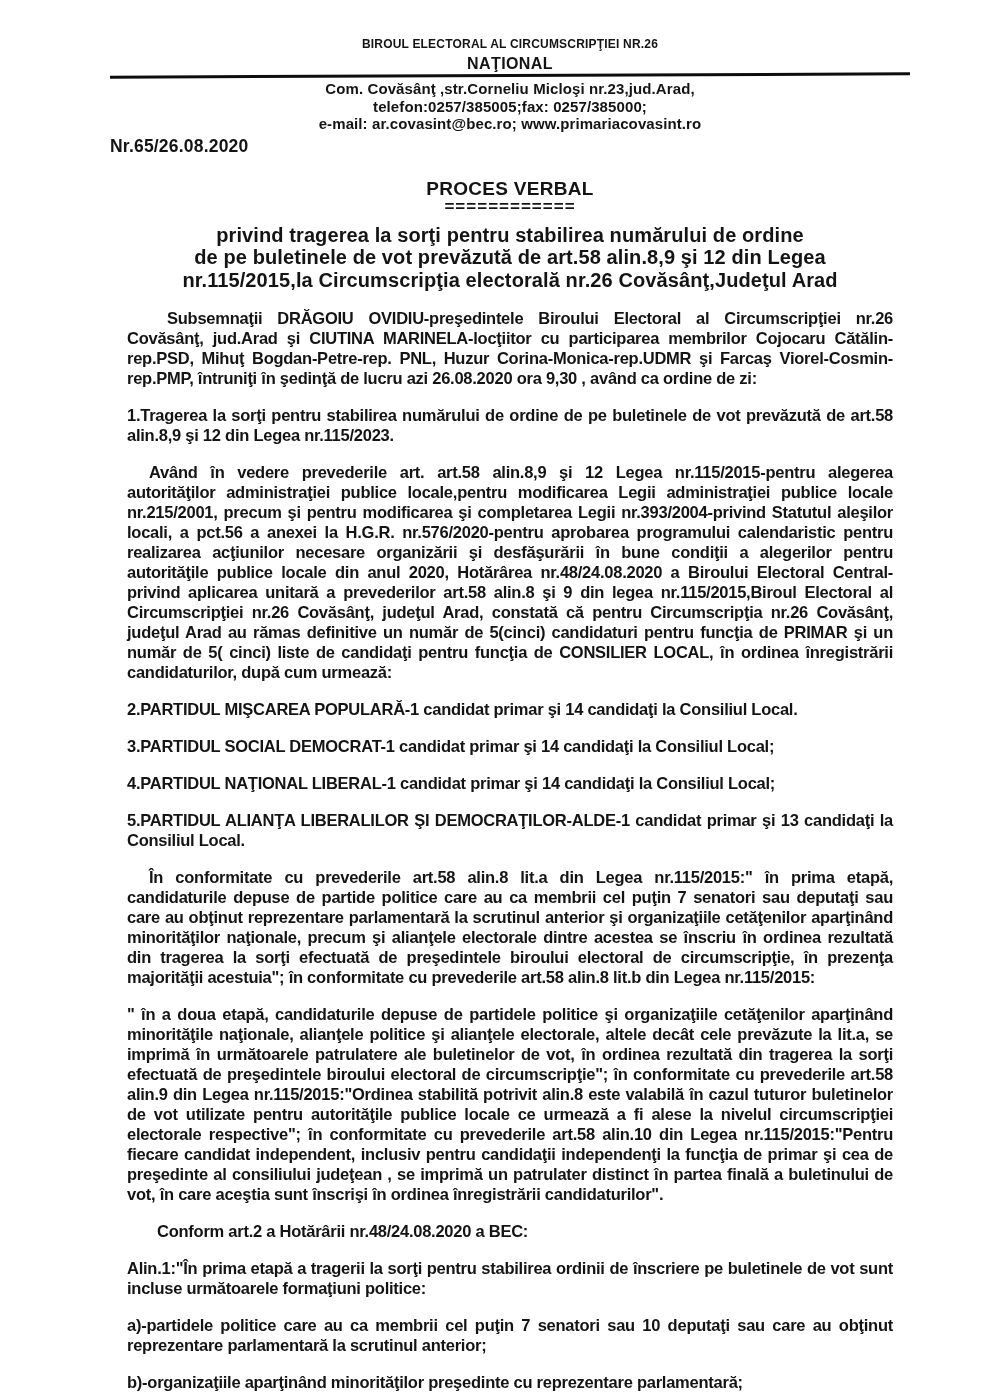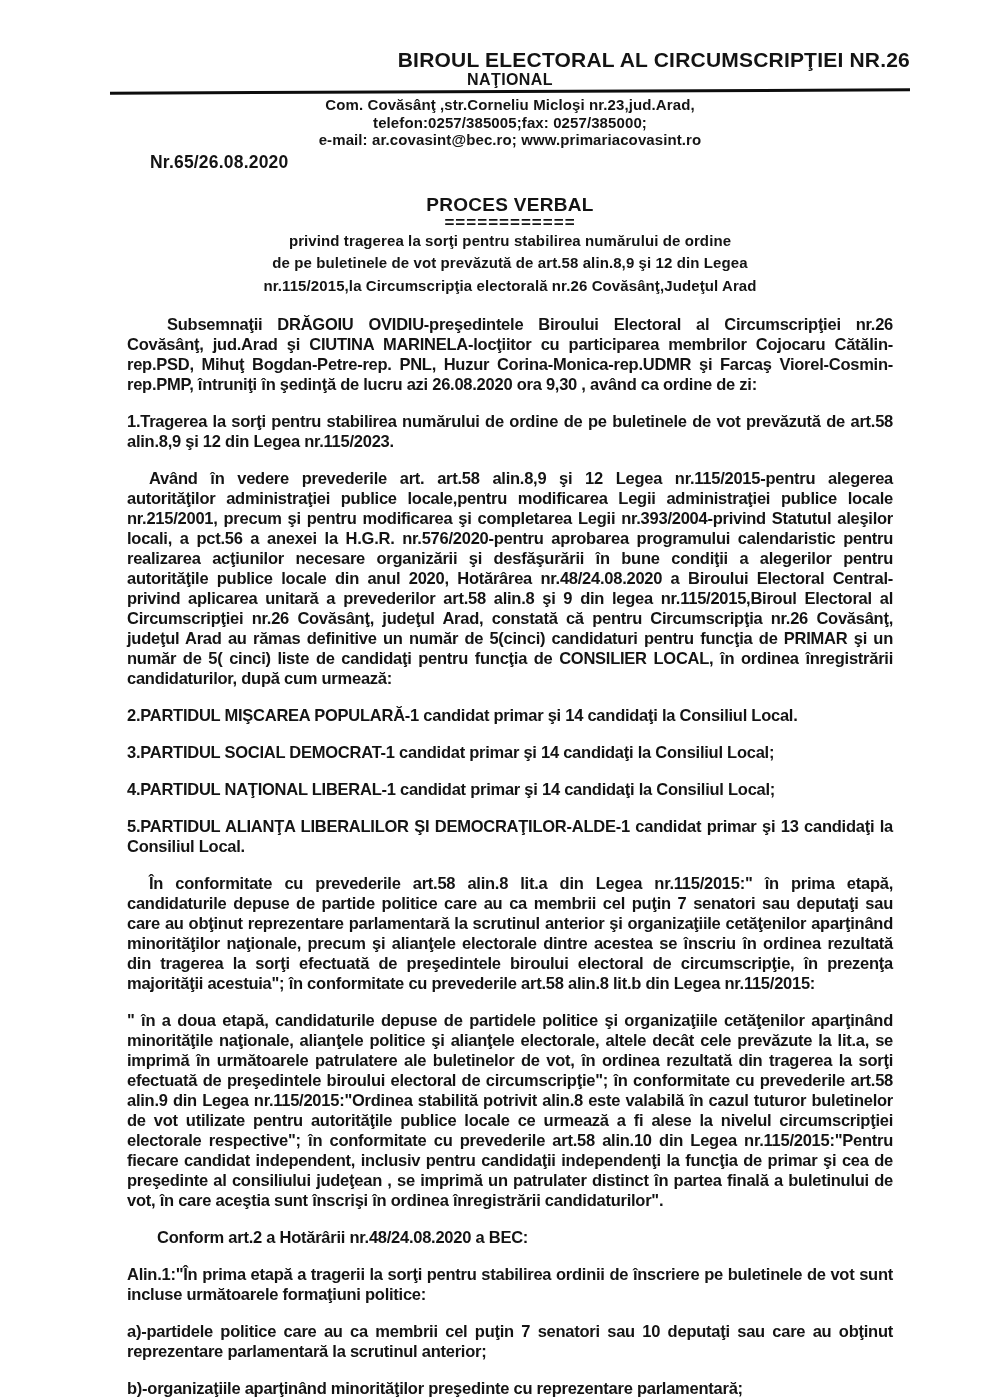--- a/index.html
+++ b/index.html
@@ -9,33 +9,33 @@
     background:#ffffff;
     box-sizing:border-box;
     padding:34px 78px 0 110px;
     font-family:"Liberation Sans","DejaVu Sans",sans-serif;
     font-weight:bold;
     color:#141414;
     overflow:hidden;
   }
   .col{width:800px;}
   
-  .org-line1{font-size:21px;line-height:20px;text-align:right;letter-spacing:.2px;margin-top:16px;}
+  .org-line1{font-size:12px;line-height:20px;text-align:center;letter-spacing:.2px;}
   .org-line2{font-size:16px;line-height:19px;text-align:center;letter-spacing:.4px;}
   .header-rule{
     height:3px;background:#0d0d0d;width:100%;
     margin:1px 0 3px 0;
     transform:rotate(-0.25deg);
   }
   .addr{font-size:15px;line-height:17.5px;text-align:center;letter-spacing:.1px;}
-  .doc-number{font-size:17.5px;line-height:20px;margin-top:3px;letter-spacing:.2px;margin-left:40px;}
+  .doc-number{font-size:17.5px;line-height:20px;margin-top:3px;letter-spacing:.2px;}
   
   .title-main{font-size:19px;line-height:21px;text-align:center;margin-top:22px;letter-spacing:.3px;}
   .title-sep{font-size:17px;line-height:15px;text-align:center;letter-spacing:1px;}
-  .subtitle{margin-top:0;font-size:15px;line-height:22.5px;text-align:center;letter-spacing:.1px;}
+  .subtitle{margin-top:10px;font-size:20px;line-height:22.5px;text-align:center;letter-spacing:.1px;}
   
   .doc-body{margin-top:13px;font-size:16.5px;line-height:20px;text-align:justify;letter-spacing:-0.25px;}
   .doc-body p{margin:17px;padding:0;}
   .ind40{text-indent:40px;}
   .ind25{text-indent:22px;}
   .ind30{text-indent:30px;}
   
   .footer{margin-top:12px;text-align:center;}
   .pn{display:inline-block;font-size:22px;}
   .pn-dash-l{transform:rotate(-2deg);}

